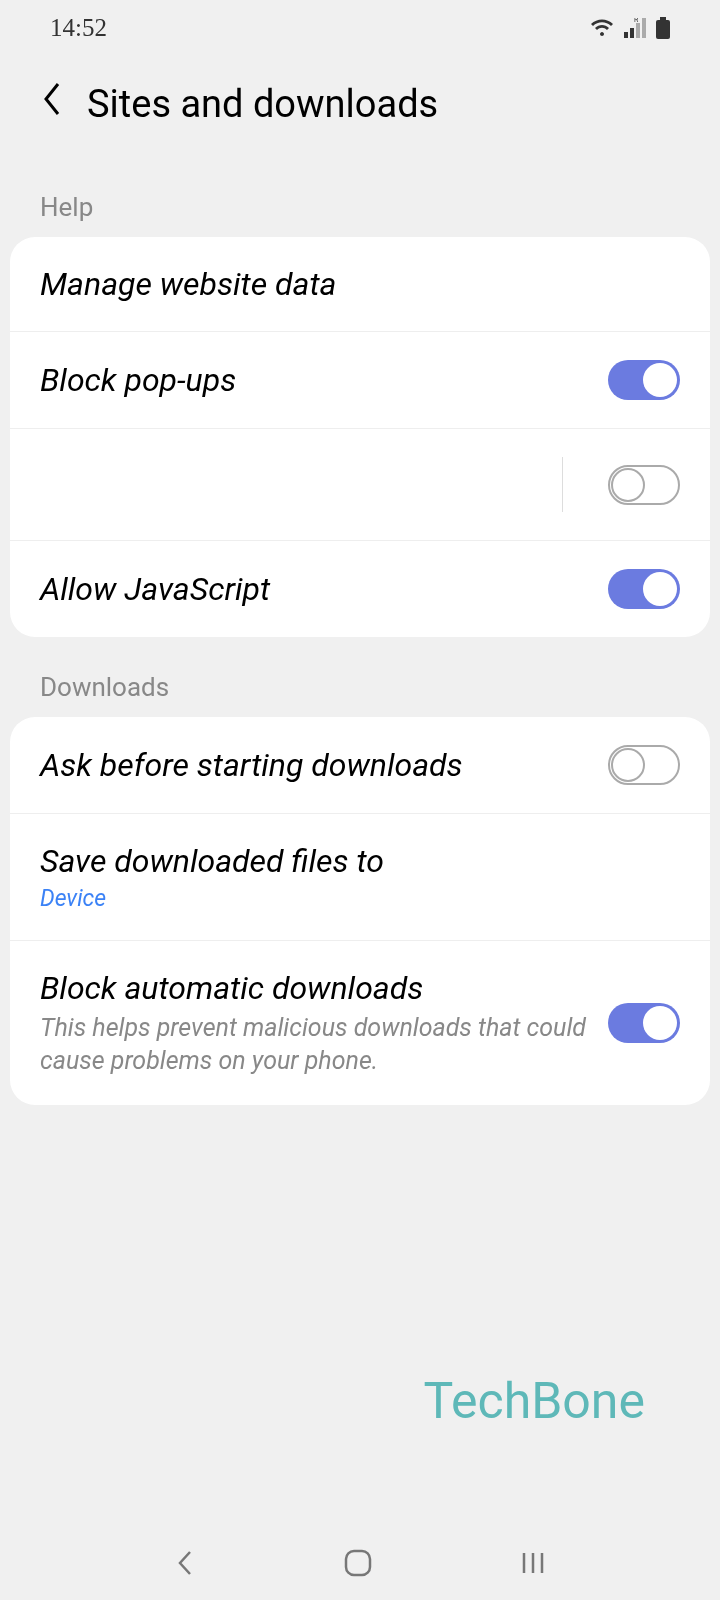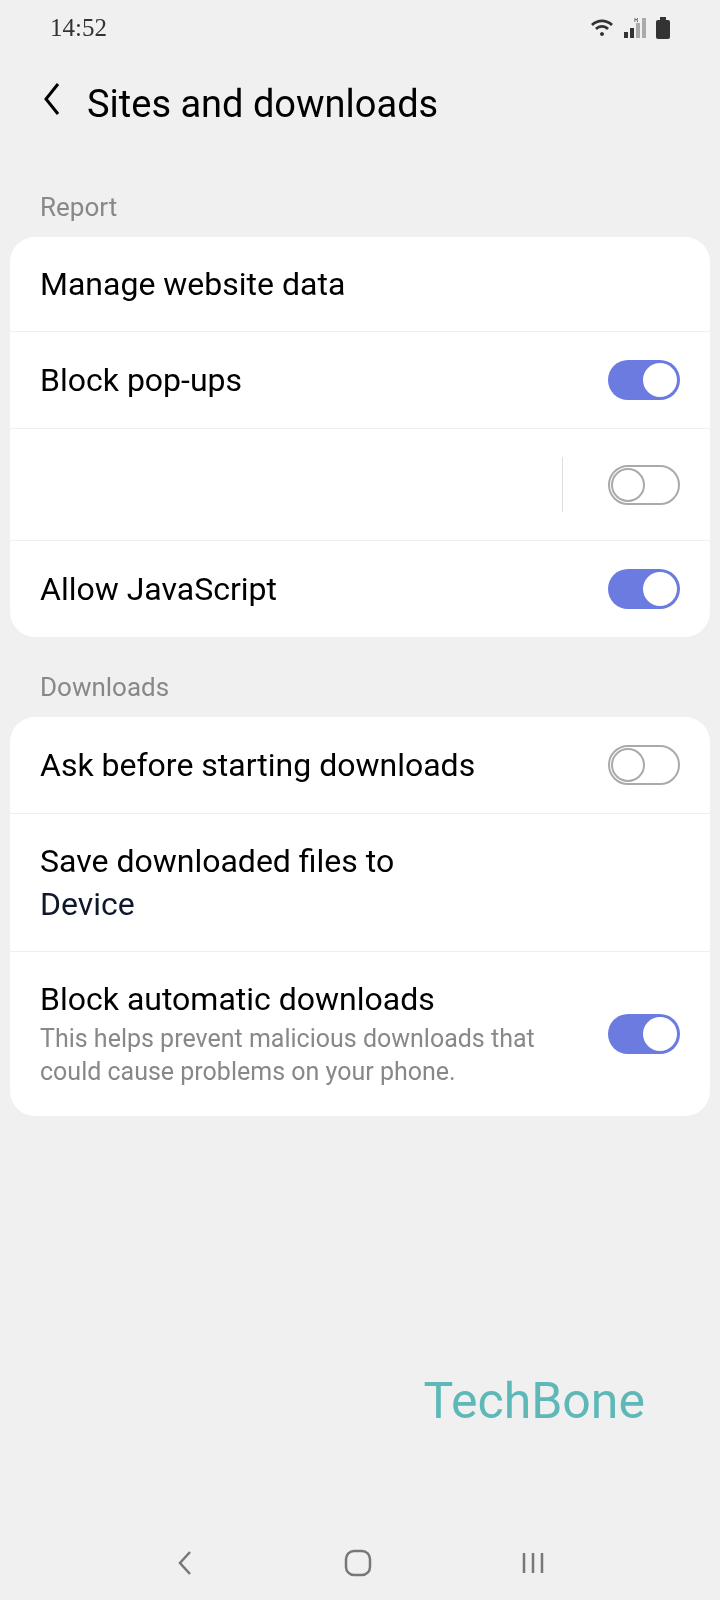--- a/index.html
+++ b/index.html
@@ -58,40 +58,41 @@
       border-radius: 25px;
       margin: 0 10px;
     }
     .row {
       display: flex;
       align-items: center;
       justify-content: center;
       padding: 28px 30px;
       border-bottom: 1px solid #eee;
       cursor: pointer;
+      font-style: italic;
     }
     .row:last-child {
       border-bottom: none;
     }
     .row-content {
       flex: 1;
     }
     .row-title {
       font-size: 32px;
       color: #000;
     }
     .row-subtitle {
       font-size: 25px;
       color: #888;
       margin-top: 5px;
       line-height: 1.3;
     }
     .row-subtitle-link {
-      font-size: 32px;
-      color: #0f172a;
+      font-size: 23px;
+      color: #3b82f6;
       margin-top: 5px;
     }
     .toggle {
       width: 72px;
       height: 40px;
       border-radius: 20px;
       position: relative;
       flex-shrink: 0;
       margin-left: 20px;
     }
@@ -173,21 +174,21 @@
 
 <div class="header">
   <span class="back-btn">
     <svg width="22" height="38" viewBox="0 0 22 38">
         <path fill="none" stroke="#000" stroke-width="3" d="M18 4 L6 19 L18 34"></path>
       </svg>
   </span>
   <span class="header-title">Sites and downloads</span>
 </div>
 
-<div class="section-label">Report</div>
+<div class="section-label">Help</div>
 
 <div class="card">
   <div class="row">
     <div class="row-content">
       <div class="row-title">Manage website data</div>
     </div>
   </div>
   <div class="row">
     <div class="row-content">
       <div class="row-title">Block pop-ups</div>

